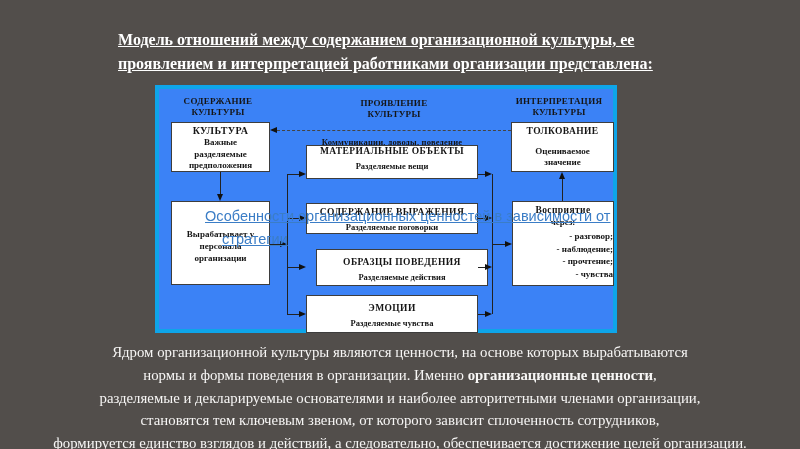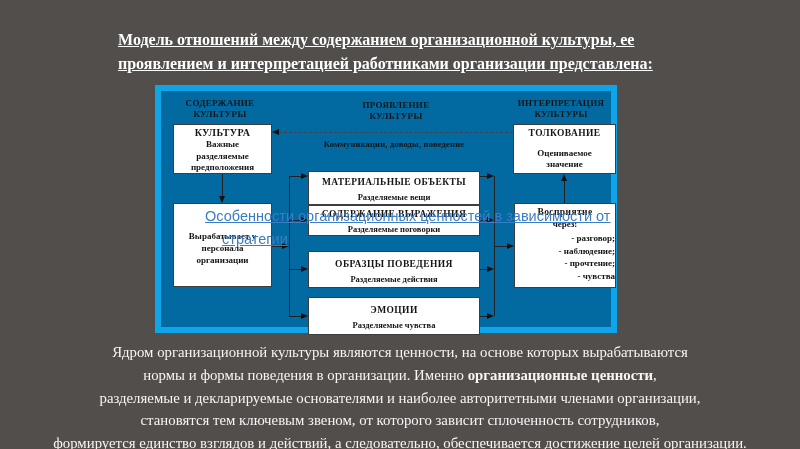--- a/index.html
+++ b/index.html
@@ -6,21 +6,21 @@
   body{background:#2b2927;font-family:"Liberation Serif", serif;}
   .slide{position:relative;width:800px;height:449px;background:#524e4b;overflow:hidden;margin:0 auto;}
 
   
   .title{position:absolute;left:118px;top:28px;color:#ffffff;font-weight:bold;
          font-size:16px;line-height:24px;}
   .title span{display:block;text-decoration:underline;white-space:nowrap;}
 
   
   .panel{position:absolute;left:155px;top:85px;width:462px;height:248px;
-         background:#0369a1;border:6px solid #0ea5e9;box-sizing:border-box;color:#151515;}
+         background:#3b82f6;border:4px solid #0ea5e9;box-sizing:border-box;color:#151515;}
   .colhead{position:absolute;font-weight:bold;font-size:9px;line-height:11px;text-align:center;letter-spacing:.3px;}
   .dbox{position:absolute;border:1px solid #3d3d3d;background:#ffffff;box-sizing:border-box;text-align:center;}
   .dbox .bt{font-weight:bold;font-size:9.5px;line-height:11px;letter-spacing:.4px;}
   .dbox .bs{font-weight:bold;font-size:8.5px;line-height:10px;margin-top:4px;}
   .kult .bt{font-size:10px;margin-top:2px;}
   .kult .bbody{font-weight:bold;font-size:9px;line-height:11.5px;width:80px;margin:1px auto 0;}
   .vyrab{font-weight:bold;font-size:9px;line-height:12px;}
   .vyrab .bbody{width:78px;margin:26px auto 0;text-align:center;}
   .tolk .bbody{font-weight:bold;font-size:9px;line-height:11px;width:72px;margin:9px auto 0;}
   .vospr .bt{font-size:9.5px;margin-top:3px;}
@@ -73,29 +73,29 @@
       <div class="bt">КУЛЬТУРА</div>
       <div class="bbody">Важные разделяемые предположения</div>
     </div>
 
     <div class="dbox vyrab" style="left:12px;top:112px;width:99px;height:84px;">
       <div class="bbody">Вырабатывает у персонала организации</div>
     </div>
 
     <div class="komm" style="left:147px;top:48px;width:172px;">Коммуникации, доводы, поведение</div>
 
-    <div class="dbox" style="left:147px;top:80px;width:172px;height:34px;padding-top:5px;">
+    <div class="dbox" style="left:147px;top:56px;width:172px;height:34px;">
       <div class="bt">МАТЕРИАЛЬНЫЕ ОБЪЕКТЫ</div>
       <div class="bs">Разделяемые вещи</div>
     </div>
     <div class="dbox" style="left:147px;top:114px;width:172px;height:31px;padding-top:3px;">
       <div class="bt">СОДЕРЖАНИЕ ВЫРАЖЕНИЯ</div>
       <div class="bs">Разделяемые поговорки</div>
     </div>
-    <div class="dbox" style="left:147px;top:160px;width:172px;height:37px;padding-top:7px;">
+    <div class="dbox" style="left:157px;top:160px;width:172px;height:37px;padding-top:7px;">
       <div class="bt">ОБРАЗЦЫ ПОВЕДЕНИЯ</div>
       <div class="bs">Разделяемые действия</div>
     </div>
     <div class="dbox" style="left:147px;top:206px;width:172px;height:38px;padding-top:7px;">
       <div class="bt">ЭМОЦИИ</div>
       <div class="bs">Разделяемые чувства</div>
     </div>
 
     <div class="dbox tolk" style="left:352px;top:33px;width:103px;height:50px;padding-top:3px;">
       <div class="bt">ТОЛКОВАНИЕ</div>

